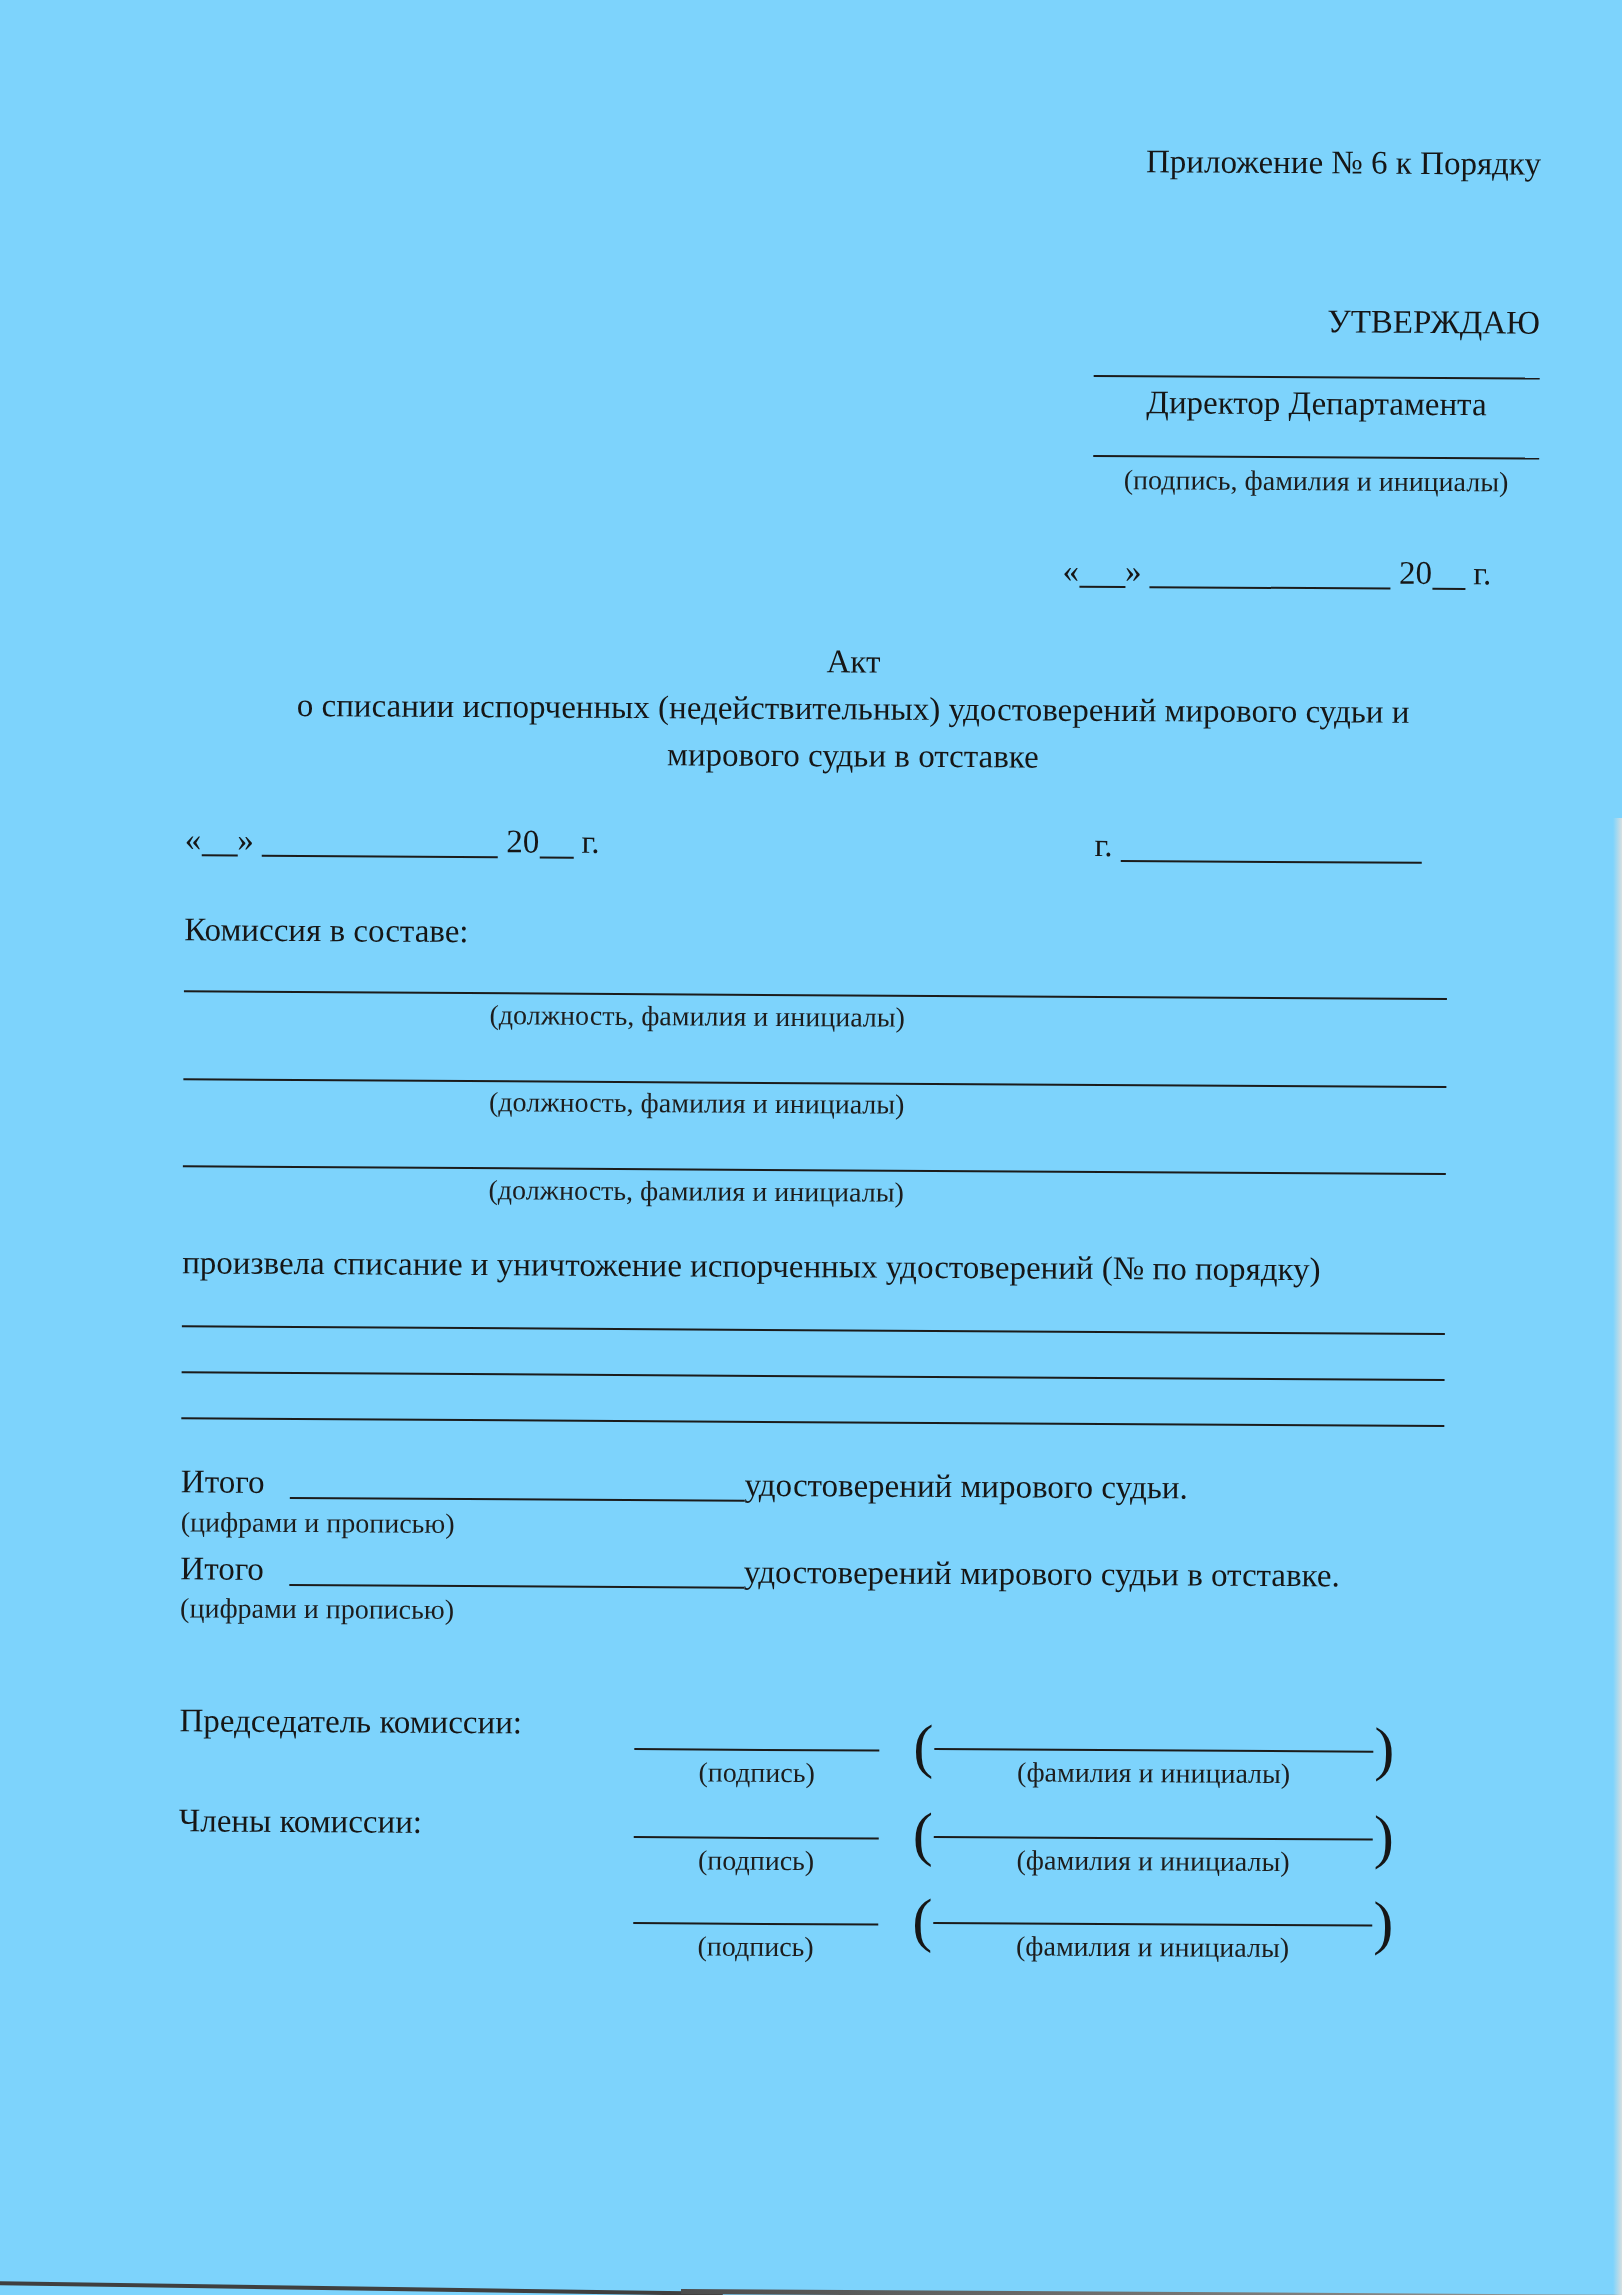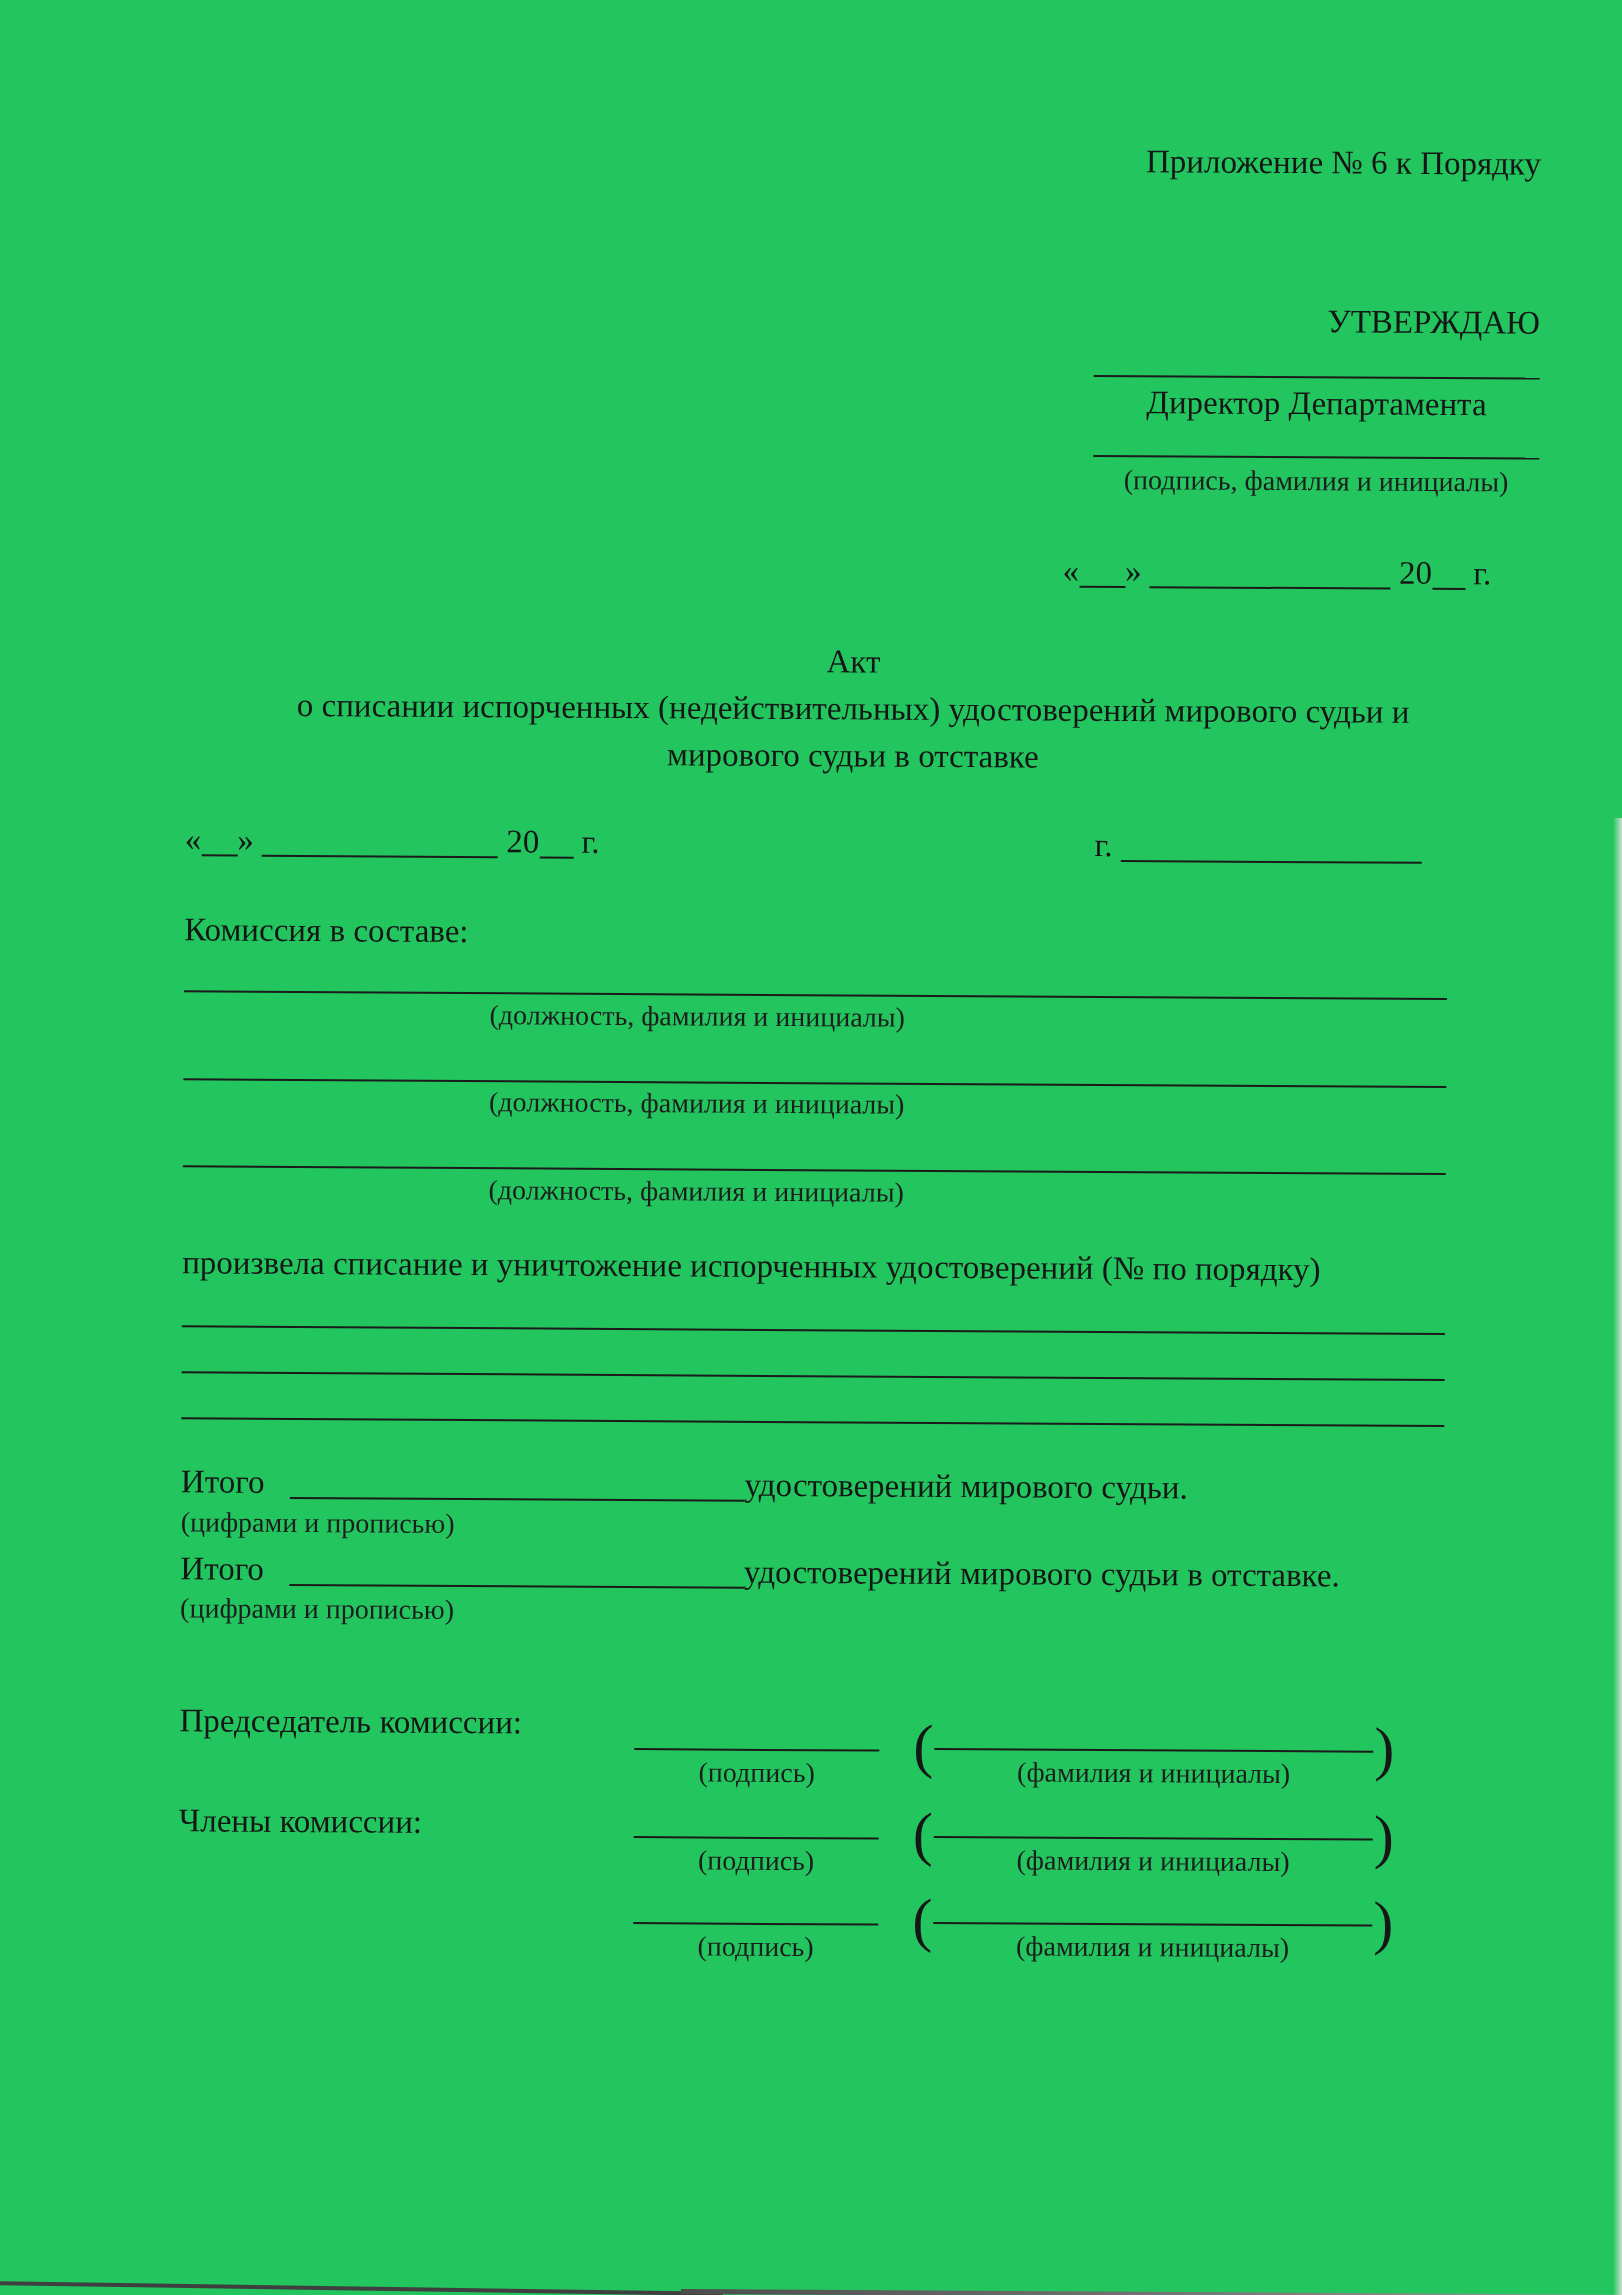--- a/index.html
+++ b/index.html
@@ -6,21 +6,21 @@
   body{
     width:1623px;height:2295px;
     background:#e8e8e6;
     font-family:"Liberation Serif", serif;
     color:#161616;
     overflow:hidden;
   }
   .page{
     position:relative;
     width:1623px;height:2295px;
-    background:#22c55e;
+    background:#7dd3fc;
     font-size:33px;
     line-height:1.25;
     overflow:hidden;
   }
   .skew{
     position:absolute; inset:0;
     transform:rotate(0.35deg);
     transform-origin:785px 0;
   }
   

